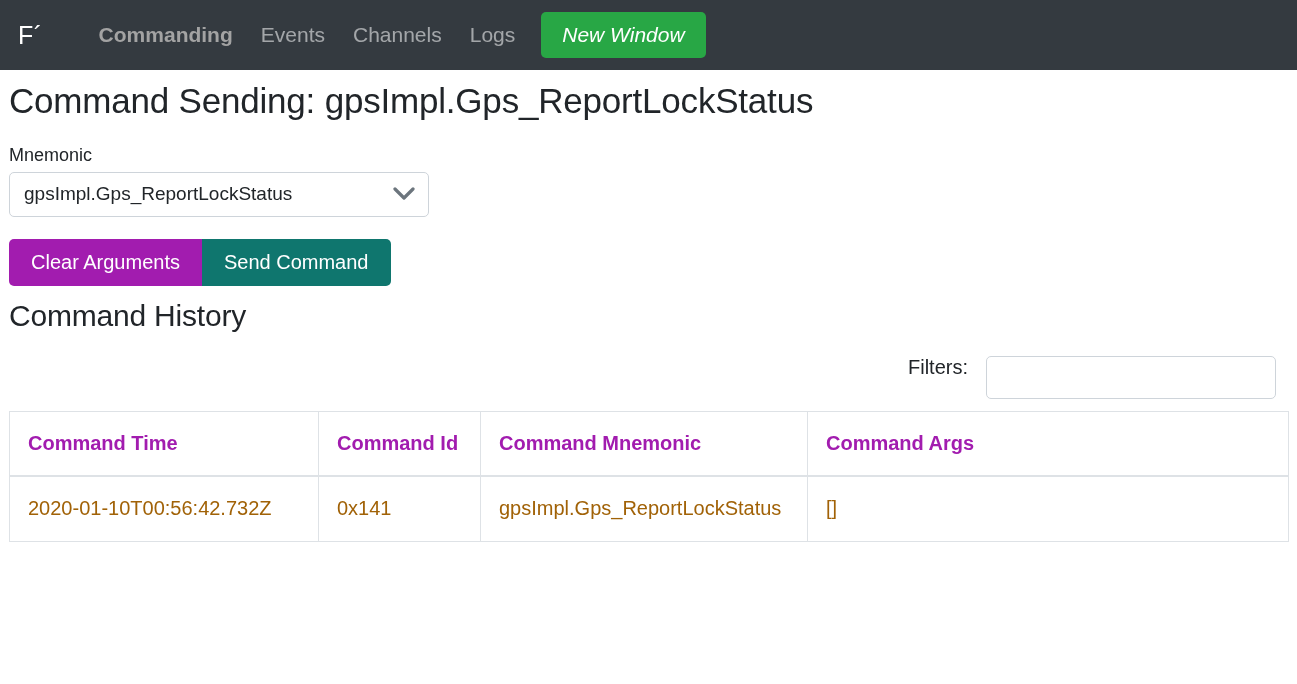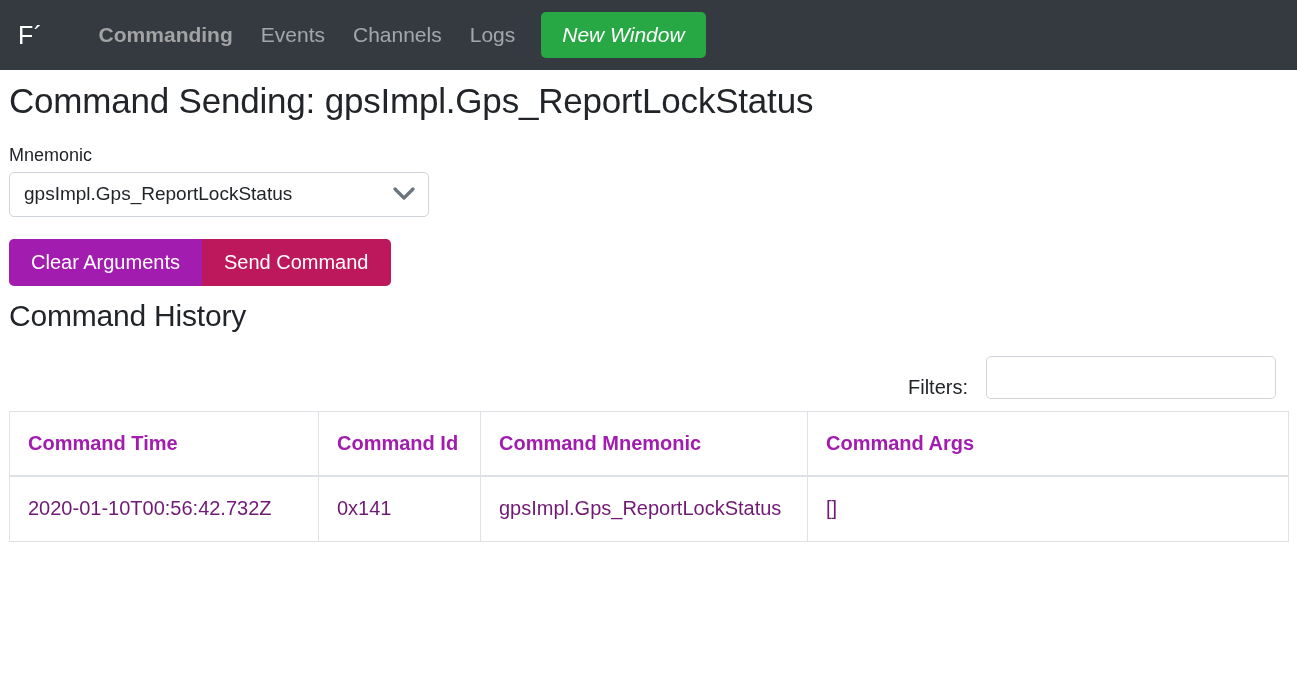--- a/index.html
+++ b/index.html
@@ -136,37 +136,37 @@
     height: 47px;
     cursor: pointer;
     font-family: "Liberation Sans", sans-serif;
     white-space: nowrap;
   }
   .btn-danger {
     background: #a21caf;
     border-radius: 5px 0 0 5px;
   }
   .btn-success {
-    background: #be185d;
+    background: #0f766e;
     border-radius: 0 5px 5px 0;
   }
 
   h2.history-title {
     font-size: 30px;
     font-weight: 400;
     margin: 12px 0 0 0;
     line-height: 1.2;
     letter-spacing: -0.2px;
   }
 
   
   .filter-bar {
     display: flex;
     justify-content: flex-end;
-    align-items: flex-end;
+    align-items: flex-start;
     margin-top: 22px;
     padding-right: 12px;
   }
   .filter-label {
     font-size: 20px;
     color: #212529;
     margin-right: 18px;
   }
   .filter-input {
     width: 290px;
@@ -201,21 +201,21 @@
     height: 65px;
     font-size: 20px;
     font-weight: 700;
     color: #a21caf;
     border-bottom: 2px solid #dee2e6;
   }
   table.history td {
     height: 65px;
     font-size: 20px;
     font-weight: 400;
-    color: #701a75;
+    color: #a16207;
   }
   .col-0 { width: 309px; }
   .col-1 { width: 162px; }
   .col-2 { width: 327px; }
   .col-3 { width: 481px; }
 </style>
 </head>
 <body>
 
 <div class="navbar">

